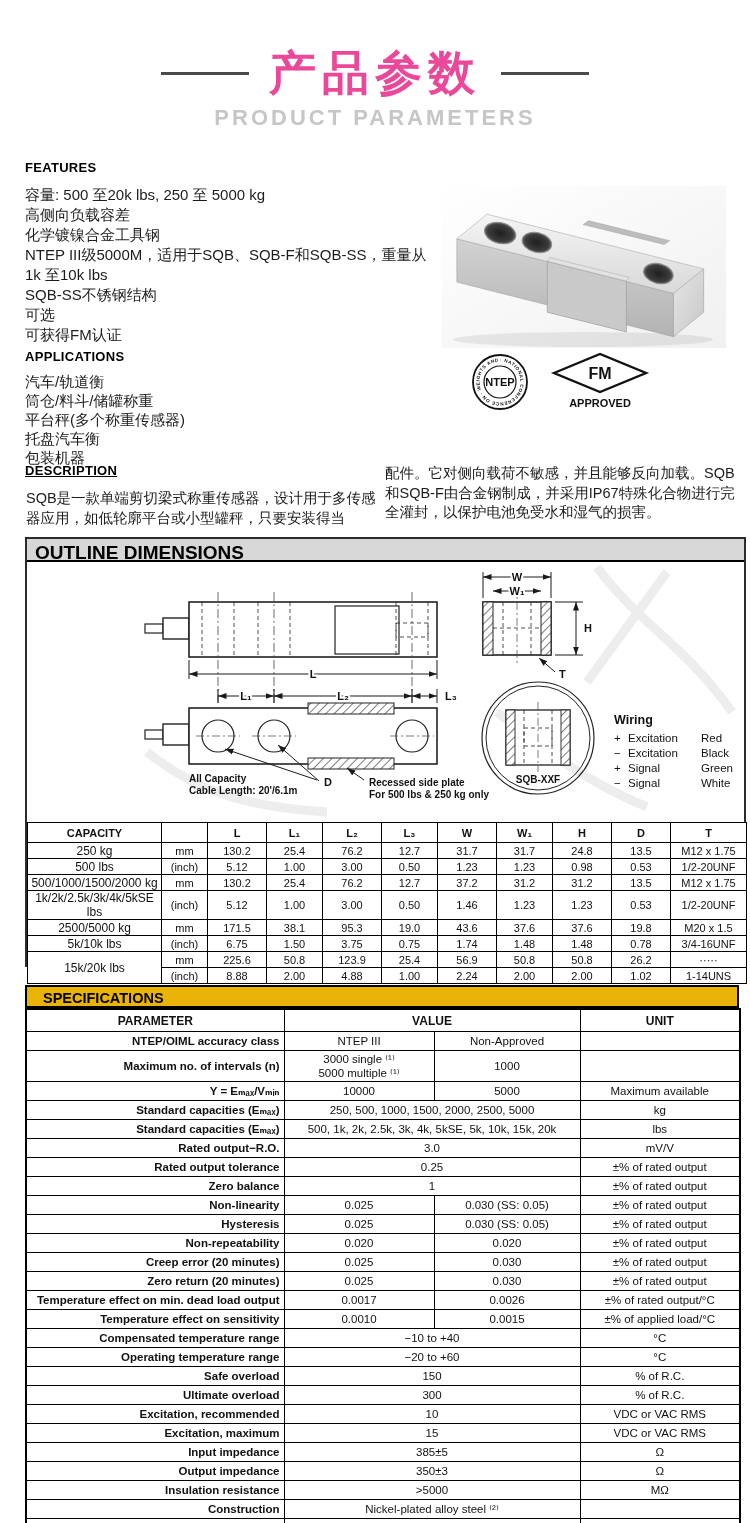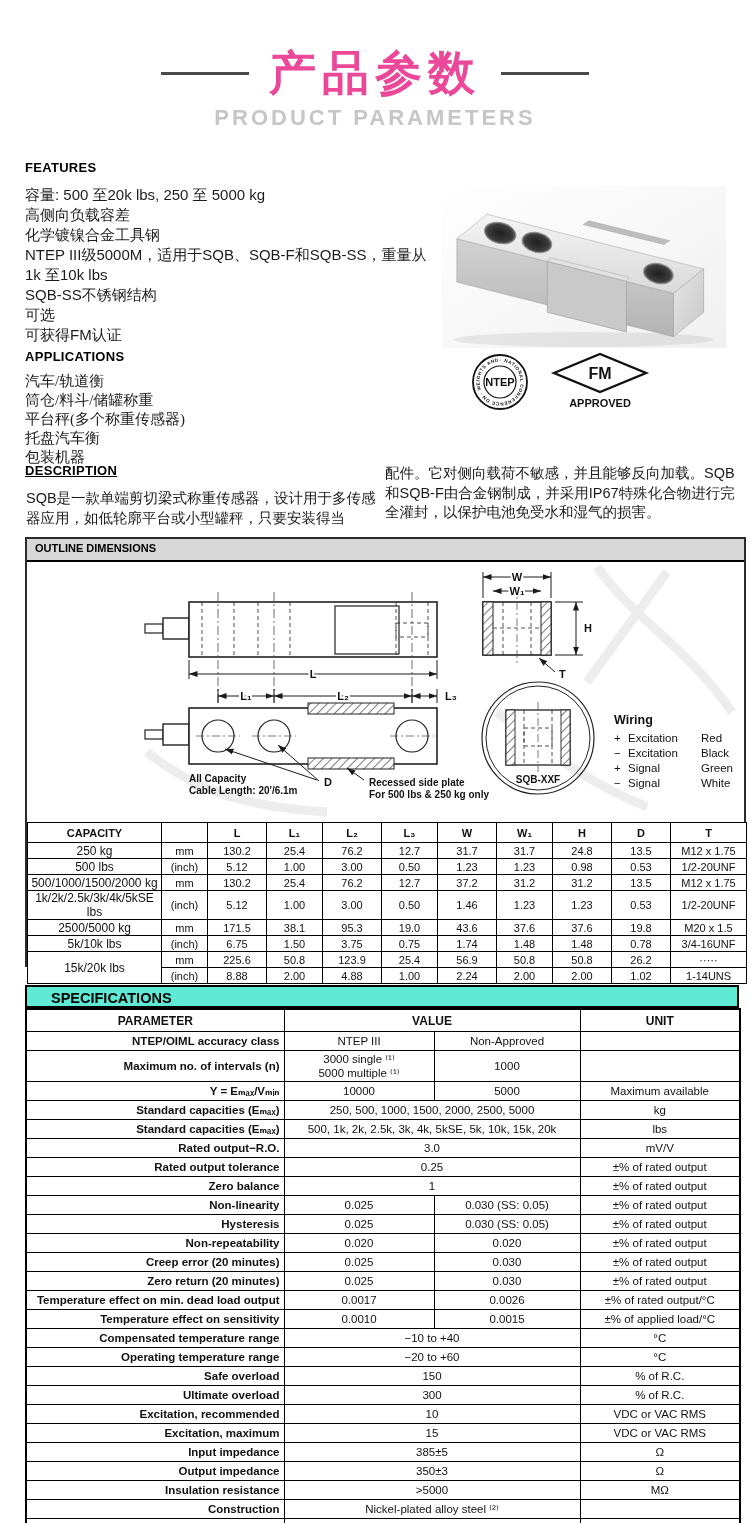--- a/index.html
+++ b/index.html
@@ -11,23 +11,23 @@
   .hline{width:88px;height:3px;background:#4a4a4a;}
   .title{font-size:47px;font-weight:bold;color:#ec4899;letter-spacing:6px;}
   .subtitle{font-size:22px;color:#c6c6c6;letter-spacing:3px;margin-top:0px;font-weight:bold;}
   
   .sec{position:absolute;font-size:13px;font-weight:bold;letter-spacing:.3px;color:#000;}
   .txt{position:absolute;font-size:15px;line-height:20px;color:#1c1c1c;}
   .txt div{min-height:10px;}
   .desc-txt{font-size:14.5px;line-height:19.5px;}
   
   .obox{position:absolute;left:25px;top:537px;width:721px;height:430px;border:2px solid #2b2b2b;box-sizing:border-box;background:#fff;}
-  .bar{height:23px;background:#d7d7d7;border-bottom:2px solid #000;font-weight:bold;font-size:11px;padding:3px 8px;box-sizing:border-box;color:#000;}
+  .bar{height:23px;background:#d7d7d7;border-bottom:2px solid #000;font-weight:bold;font-size:19px;padding:3px 8px;box-sizing:border-box;color:#000;}
   .sbox{position:absolute;left:25px;top:985px;width:714px;}
-  .sbar{border:2px solid #000;background:#5eead4;font-weight:bold;font-size:14.5px;padding:3px 24px;box-sizing:border-box;height:23px;color:#000;}
+  .sbar{border:2px solid #000;background:#eab308;font-weight:bold;font-size:14.5px;padding:3px 16px;box-sizing:border-box;height:23px;color:#000;}
   
   table{border-collapse:collapse;table-layout:fixed;background:#fff;}
   #dim-table{width:717px;font-size:11px;margin-top:0px;}
   #dim-table th{border:1px solid #000;height:19px;font-size:11px;padding:0 1px;}
   #dim-table td{border:1px solid #000;height:15px;text-align:center;padding:0 1px;}
   #dim-table td.cap{font-size:12px;}
   #spec-table{width:714px;font-size:11.5px;border:2px solid #000;}
   #spec-table th{border:1px solid #000;height:19px;font-size:12px;}
   #spec-table td{border:1px solid #000;height:16px;text-align:center;padding:1px 4px;white-space:pre-line;}
   #spec-table td.param{text-align:right;font-weight:bold;padding-left:5px;}
@@ -55,21 +55,21 @@
       <div>容量: 500 至20k lbs, 250 至 5000 kg</div>
       <div>高侧向负载容差</div>
       <div>化学镀镍合金工具钢</div>
       <div>NTEP III级5000M，适用于SQB、SQB-F和SQB-SS，重量从1k 至10k lbs</div>
       <div>SQB-SS不锈钢结构</div>
       <div>可选</div>
       <div>可获得FM认证</div>
     </div>
 
   <div class="sec" style="top:349px;left:25px;">APPLICATIONS</div>
-  <div class="txt" style="top:372px;left:25px;width:402px;line-height:19px;font-family:Liberation Serif, serif;">
+  <div class="txt" style="top:372px;left:25px;width:402px;line-height:19px;">
       <div>汽车/轨道衡</div>
       <div>筒仓/料斗/储罐称重</div>
       <div>平台秤(多个称重传感器)</div>
       <div>托盘汽车衡</div>
       <div>包装机器</div>
     </div>
 
   <div style="position:absolute;left:433px;top:186px;width:302px;height:162px;">
     <svg width="302" height="162" viewBox="0 0 302 172">
       <defs>

